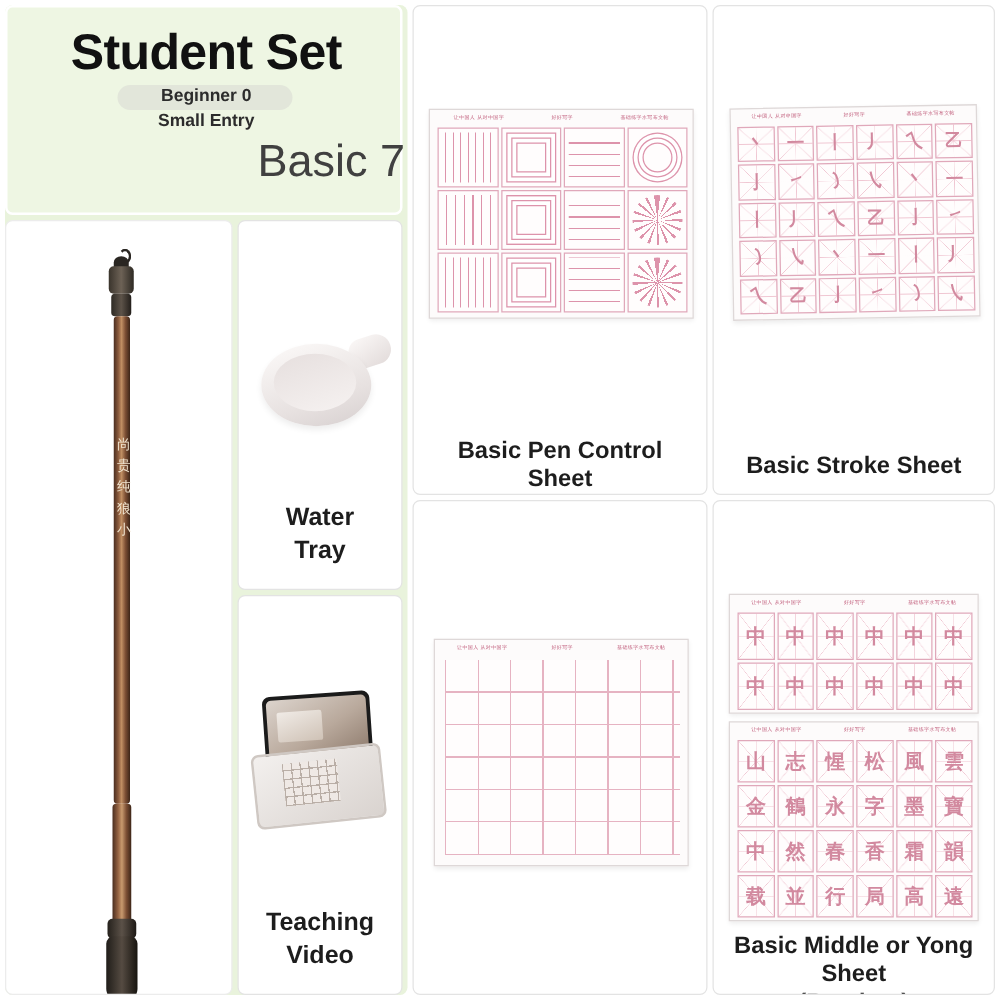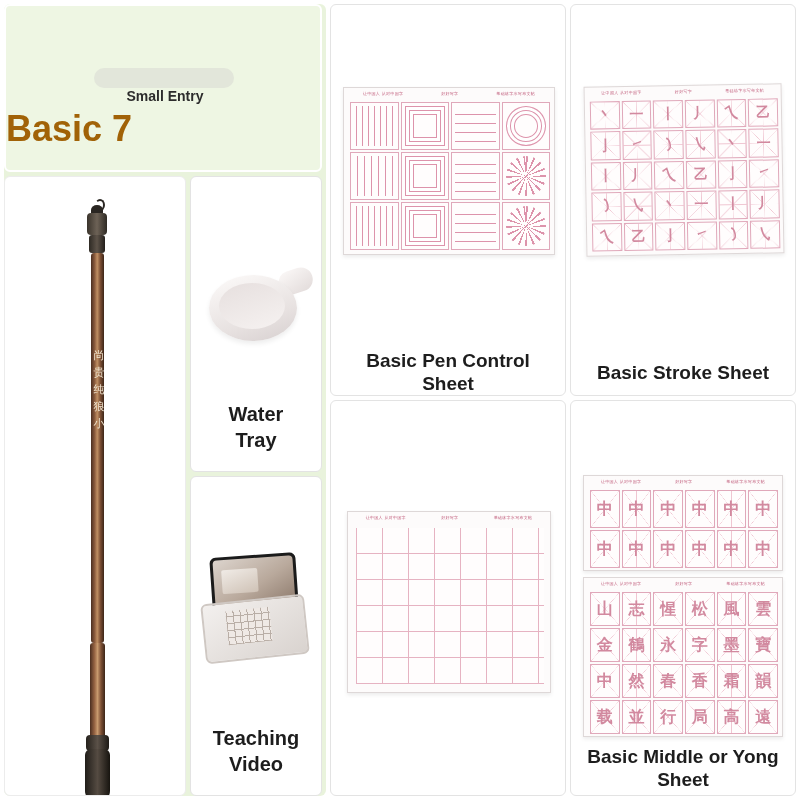--- a/index.html
+++ b/index.html
@@ -69,24 +69,24 @@
     position: absolute;
     left: 0; top: 82px; width: 318px;
     text-align: center;
     font-size: 14px;
     font-weight: bold;
     color: #2c2c2c;
   }
   .title-second {
     position: absolute;
     left: 0; top: 104px; width: 318px;
-    text-align: left;
+    text-align: right;
     font-size: 36px;
-    font-weight: bold;
-    color: #a16207;
+    font-weight: normal;
+    color: #404040;
     line-height: 38px;
   }
 
   
   .brush-panel {
     left: 4px; top: 176px;
     width: 182px; height: 620px;
     background: #ffffff;
     border: 1px solid #ececec;
   }
@@ -373,21 +373,23 @@
   }
 </style>
 </head>
 <body>
 
 <div class="page">
 
   <div class="left-col"></div>
 
   <div class="title-card">
+    <div class="title-main">Student Set</div>
     <div class="pill"></div>
+    <div class="pill-text">Beginner 0</div>
     <div class="sub-text">Small Entry</div>
     <div class="title-second">
       <span>Basic 7</span><br>
     </div>
   </div>
 
   <div class="panel brush-panel">
     <div class="brush-stage">
       <div class="b-hook"></div>
       <div class="b-cap"></div>

